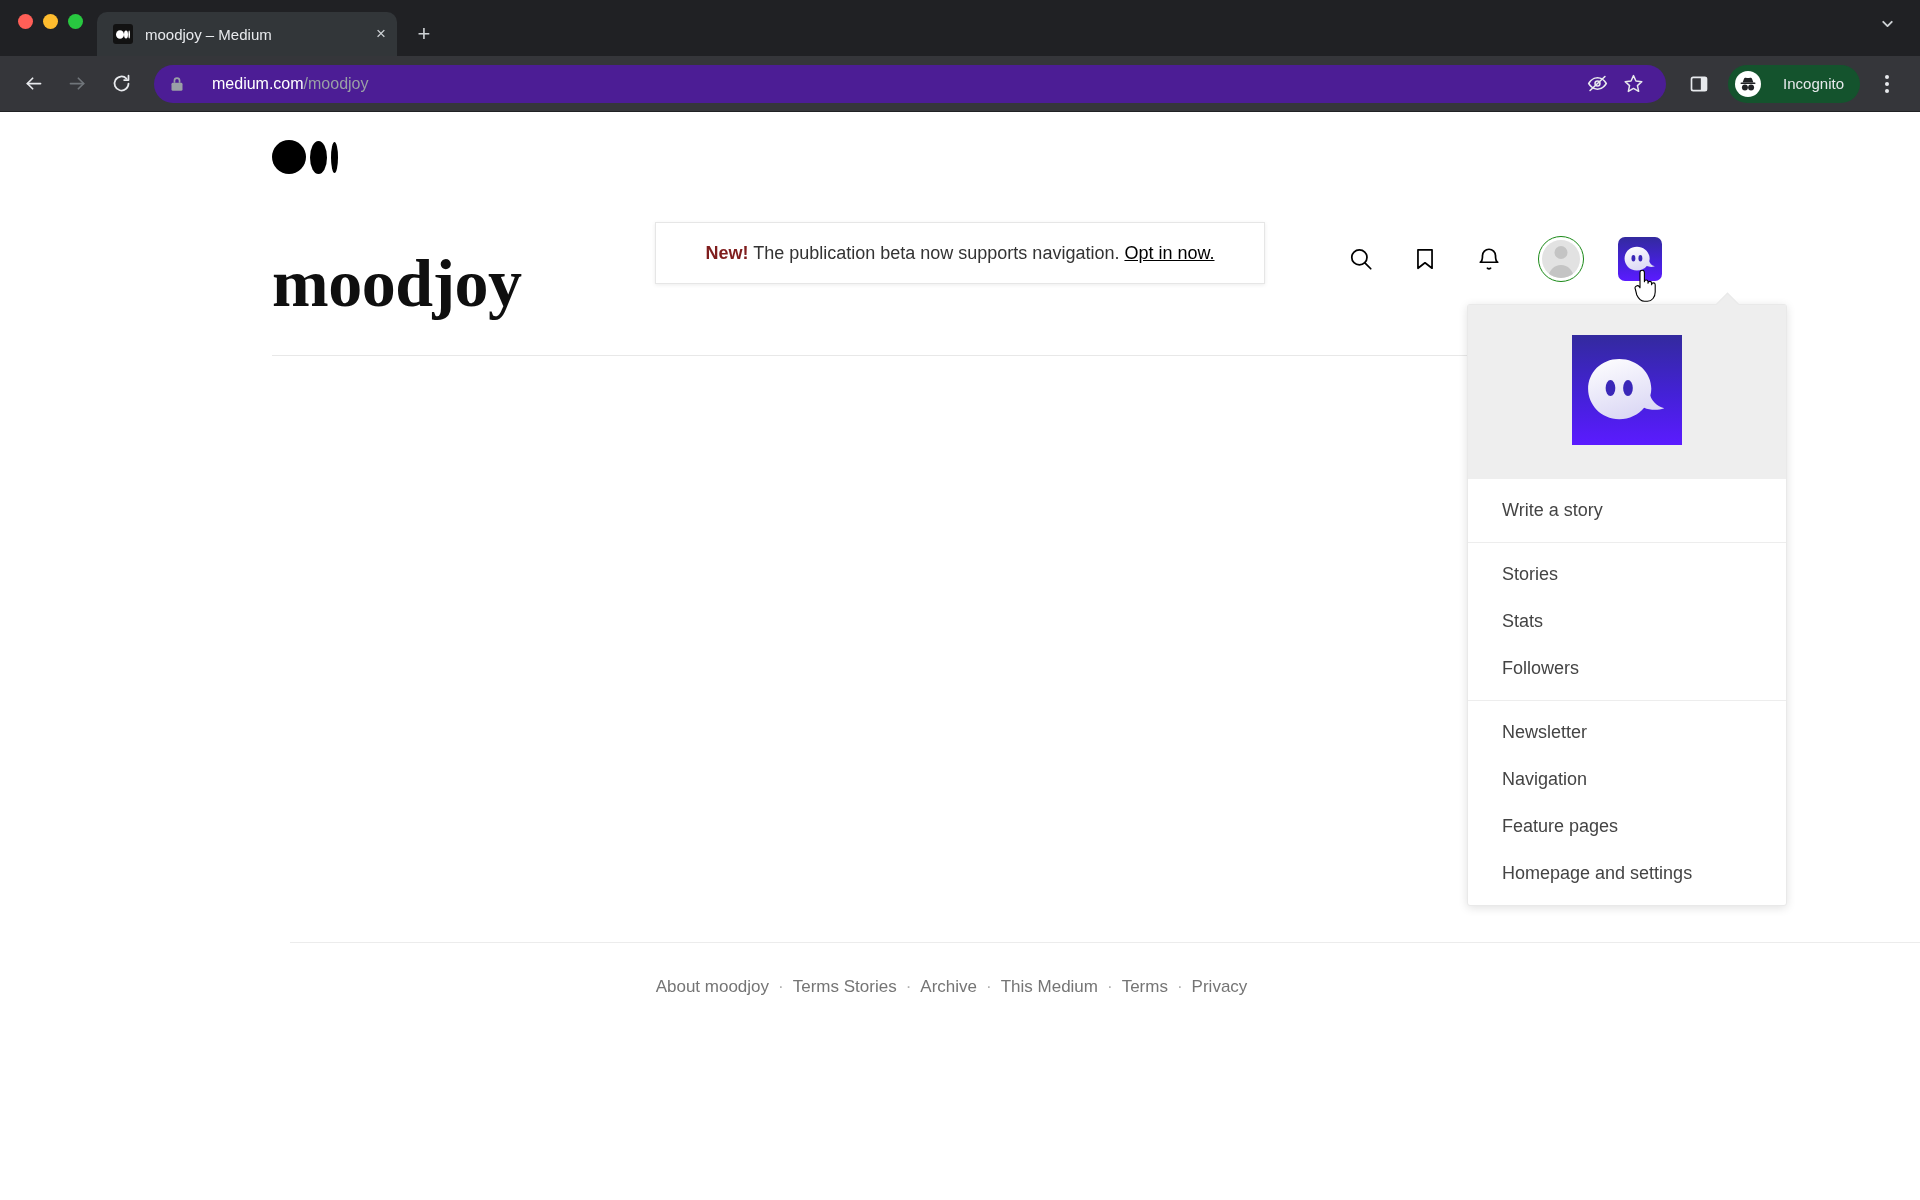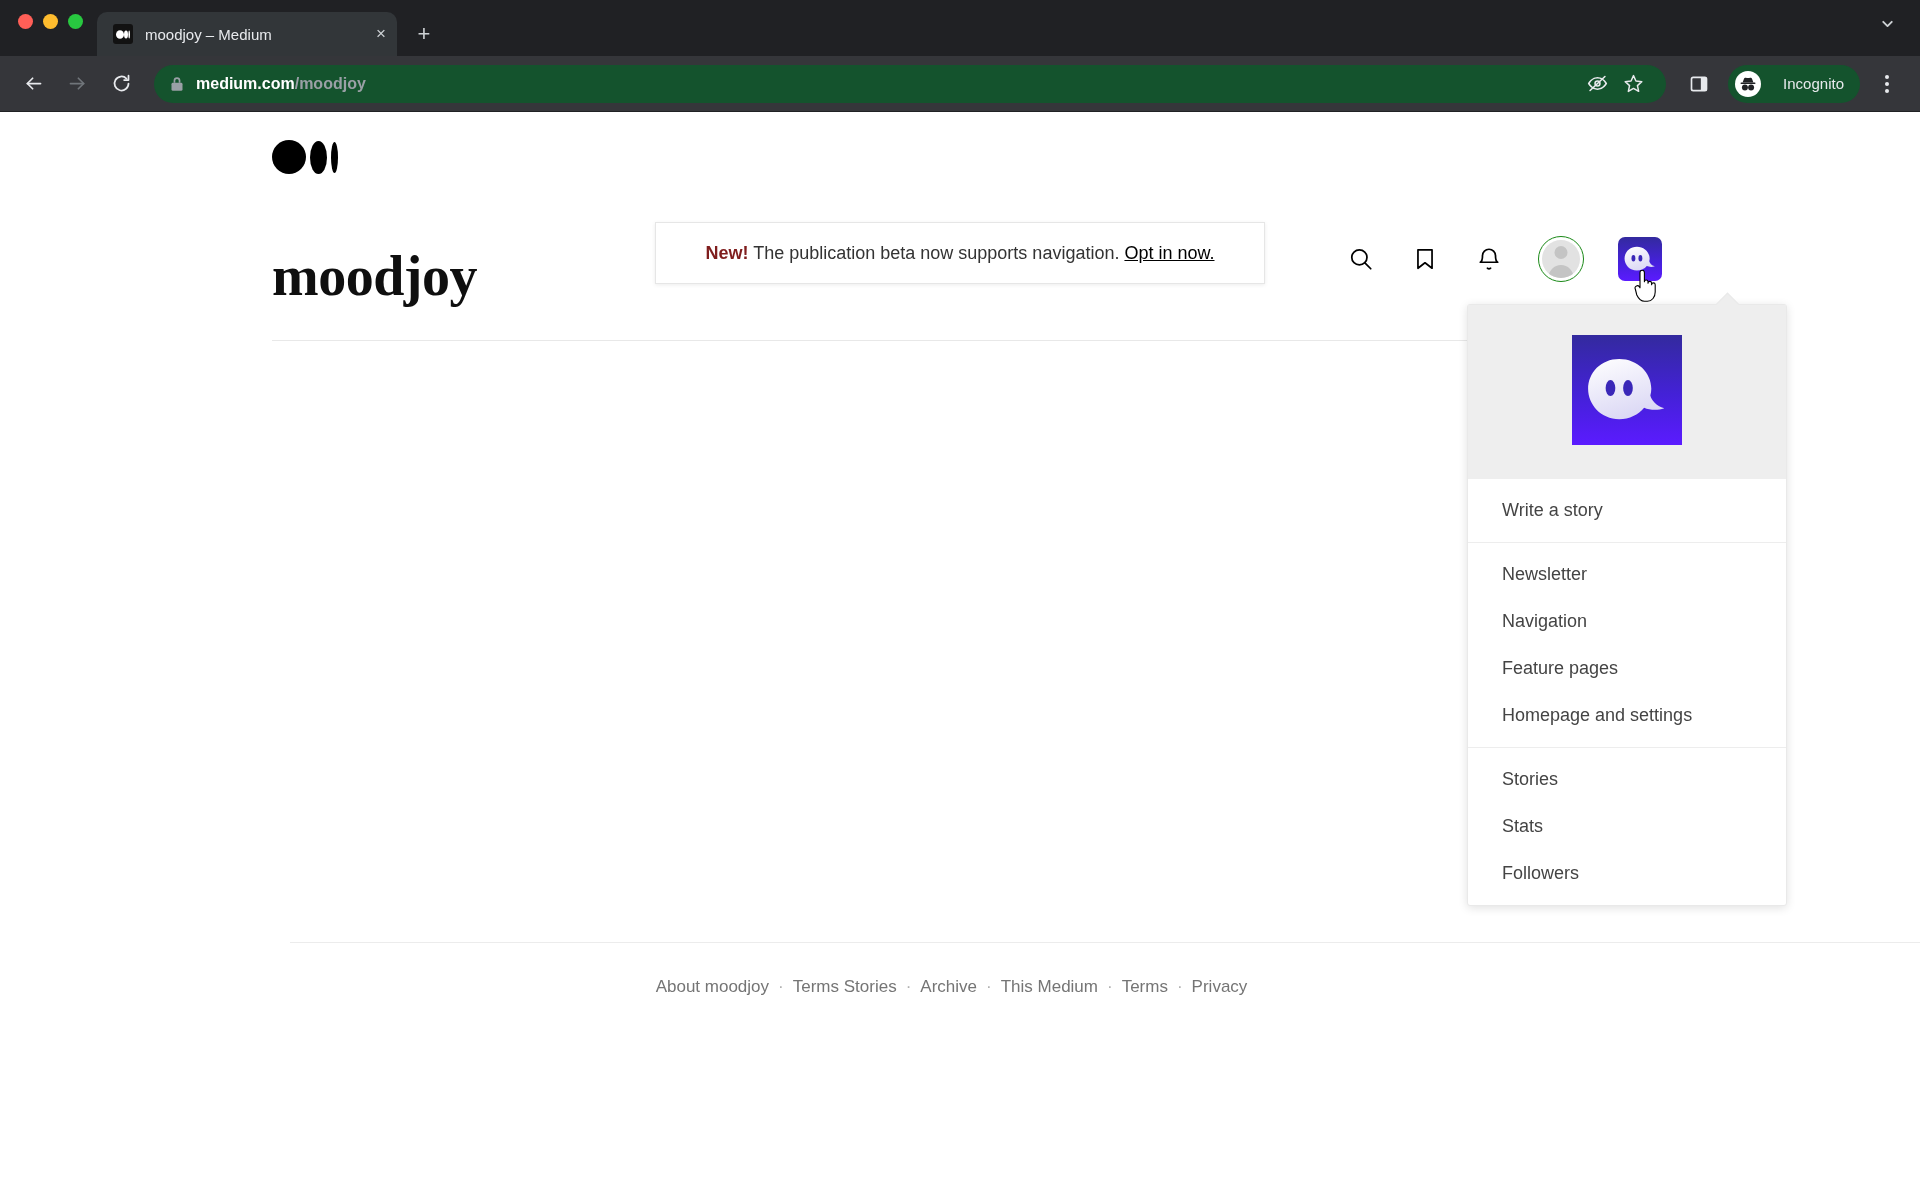--- a/index.html
+++ b/index.html
@@ -103,29 +103,28 @@
     width: 38px; height: 38px;
     display: flex; align-items: center; justify-content: center;
     border-radius: 50%;
     color: #e8eaed;
     flex-shrink: 0;
   }
   .nav-btn.disabled { color: #70757a; }
   .omnibox {
     flex: 1;
     height: 38px;
-    background: #14532d;
+    background: #4c1d95;
     border-radius: 19px;
     display: flex;
     align-items: center;
     padding: 0 16px;
-    gap: 12px;
+    gap: 28px;
     margin: 0 8px;
     min-width: 0;
-    font-weight: bold;
   }
   .url-text {
     font-size: 16px;
     color: #ffffff;
     white-space: nowrap;
   }
   .url-path { color: #9aa0a6; }
   .omni-actions {
     display: flex; align-items: center; gap: 2px;
     margin-left: auto;
@@ -243,21 +242,21 @@
     border-radius: 7px;
     background: linear-gradient(180deg, #332a9e 0%, #4421d8 55%, #5b1bff 100%);
     display: flex; align-items: center; justify-content: center;
     position: relative;
     overflow: hidden;
   }
 
   .title-block { padding: 0 272px; margin-top: 42px; }
   .pub-title {
     font-family: "Liberation Serif", serif;
-    font-size: 56px;
+    font-size: 68px;
     font-weight: 700;
     color: #0f0f0f;
     letter-spacing: -0.5px;
   }
   .title-rule {
     margin: 32px 272px 0 272px;
     height: 1px;
     background: #e8e8e8;
   }
 
@@ -528,31 +527,31 @@
             <ellipse cx="22.5" cy="17" rx="2.5" ry="4.1" fill="#3a27b8"></ellipse>
           </svg>
         </div>
       </div>
 
       <div class="dd-section">
         <div class="dd-item">Write a story</div>
       </div>
 
       <div class="dd-section">
+        <div class="dd-item">Stories</div>
+        <div class="dd-item">Stats</div>
+        <div class="dd-item">Followers</div>
+      </div>
+
+      <div class="dd-section">
         <div class="dd-item">Newsletter</div>
         <div class="dd-item">Navigation</div>
         <div class="dd-item">Feature pages</div>
         <div class="dd-item">Homepage and settings</div>
       </div>
-
-      <div class="dd-section">
-        <div class="dd-item">Stories</div>
-        <div class="dd-item">Stats</div>
-        <div class="dd-item">Followers</div>
-      </div>
     </div>
 
     <div class="cursor">
       <svg width="26" height="32" viewBox="0 0 26 32">
         <path d="M7 2.5c0-1.2 1-2.2 2.2-2.2s2.2 1 2.2 2.2v9.3c0-1 .8-1.8 1.8-1.8s1.8.8 1.8 1.8v1.4c0-1 .8-1.8 1.8-1.8s1.8.8 1.8 1.8v1.5c0-1 .8-1.8 1.8-1.8s1.8.8 1.8 1.8v7.2c0 5-3.2 9.4-7.8 9.4h-3c-3.6 0-5.8-2.5-7.6-6.3L2.3 19c-.6-1.2-.1-2.6 1.1-3.1 1-.5 2.2-.2 2.9.7L7 17.8z" fill="#ffffff" stroke="#000000" stroke-width="1.1" stroke-linejoin="round"></path>
       </svg>
     </div>
 
   </div>
 </div>

